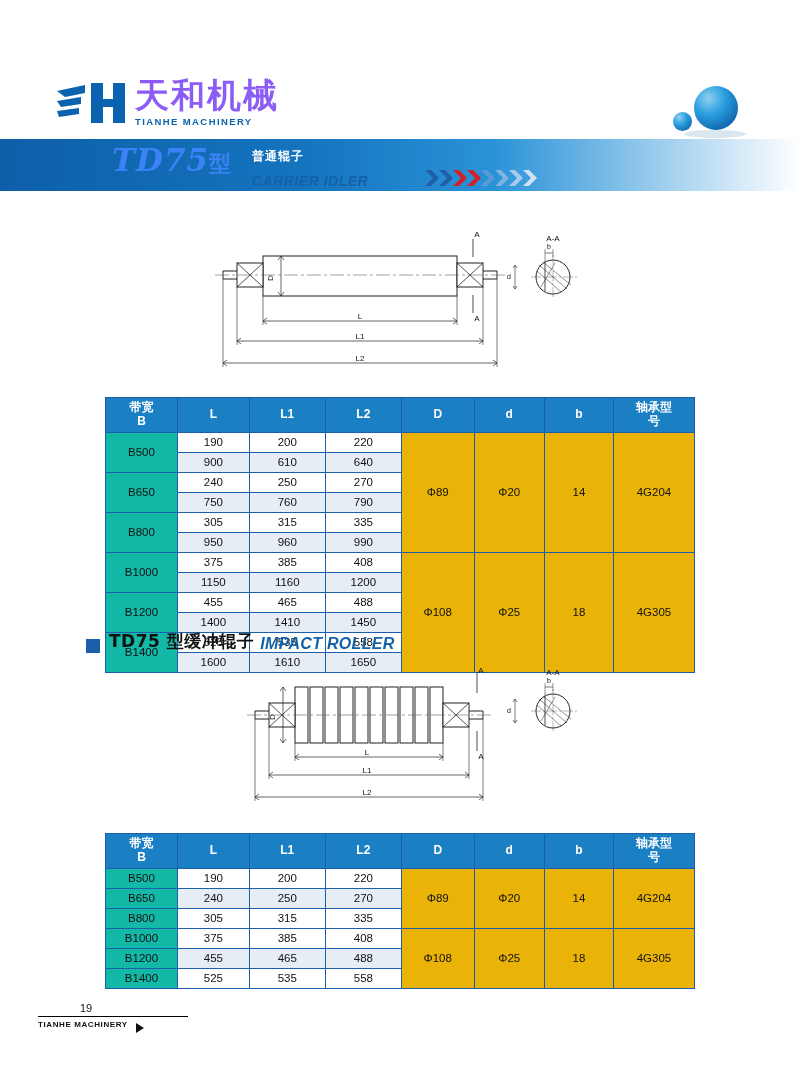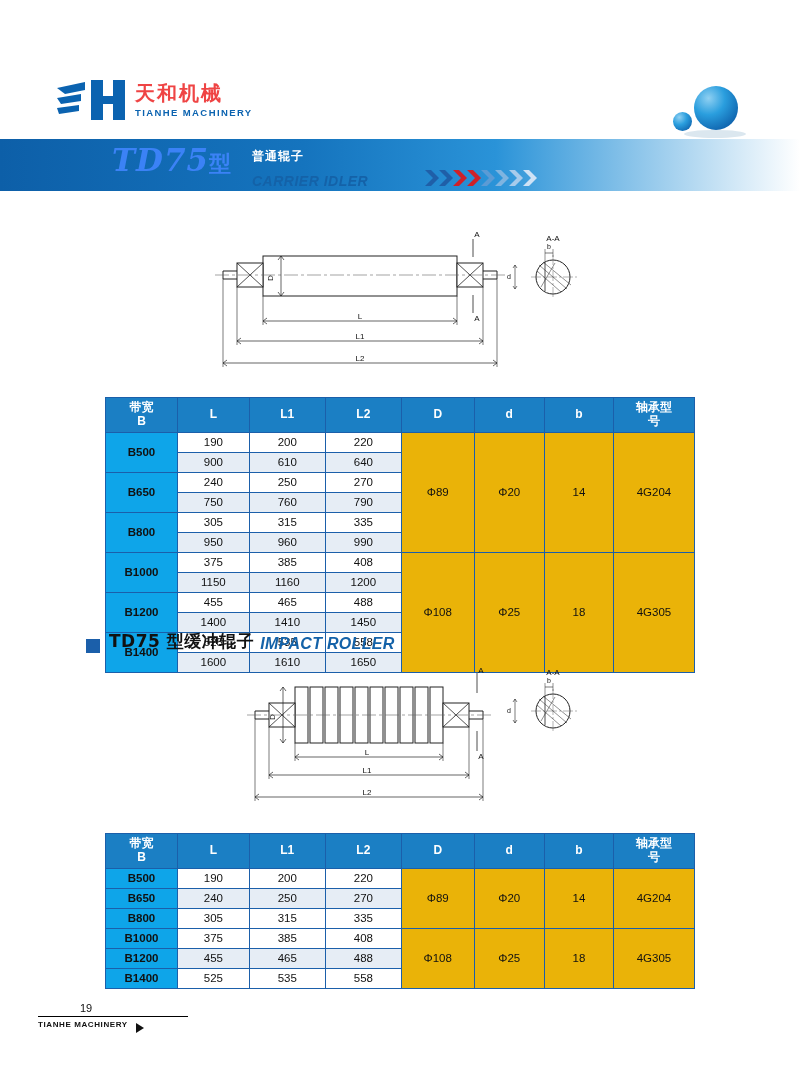--- a/index.html
+++ b/index.html
@@ -12,21 +12,21 @@
   }
   
   .logo-area{position:absolute;left:55px;top:78px;display:flex;align-items:center;}
   .logo-mark{
     width:74px;height:44px;position:relative;
   }
   .logo-mark svg{display:block;}
   .logo-text{margin-left:6px;}
   .logo-cn{
     font-family:"DejaVu Sans", sans-serif;
-    font-size:20px;font-weight:bold;color:#ef4444;letter-spacing:2px;line-height:1;
+    font-size:34px;font-weight:bold;color:#8b5cf6;letter-spacing:2px;line-height:1;
   }
   .logo-en{
     font-size:9.5px;font-weight:bold;color:#0b63b0;letter-spacing:1.4px;margin-top:4px;
   }
   .spheres{position:absolute;right:52px;top:86px;width:110px;height:60px;}
   .sphere-big{
     position:absolute;right:10px;top:0;width:44px;height:44px;border-radius:50%;
     background:radial-gradient(circle at 33% 28%, #8fd0f2 0%, #2a9ede 38%, #0f63ad 80%, #0b4c89 100%);
   }
   .sphere-small{
@@ -77,21 +77,21 @@
   .tbl th{
     background:#1b7fc4;color:#fff;font-weight:bold;font-size:12px;
     border:1px solid #1b5faa;
     padding:3px 20px;text-align:center;line-height:1.15;
   }
   .tbl td{
     border:1px solid #1b5faa;text-align:center;padding:1px 2px;height:17px;
     background:#e6edf5;
   }
   .tbl td.light{background:#ffffff;}
-  .tbl td.band-label{background:#0ea5e9;font-weight:bold;}
+  .tbl td.band-label{background:#14b8a6;font-weight:normal;}
   .tbl td.spanbig{background:#eab308;font-size:12px;}
   .tbl-cn{font-family:"DejaVu Sans", sans-serif;}
   #table1{left:105px;top:397px;width:590px;}
   #table2{left:105px;top:833px;width:590px;}
   #table1 td, #table2 td{font-size:11.5px;}
   
   .diagram{position:absolute;}
   
   .footer{position:absolute;left:38px;top:1016px;width:180px;}
   .footer-line{width:150px;height:1px;background:#000;}

